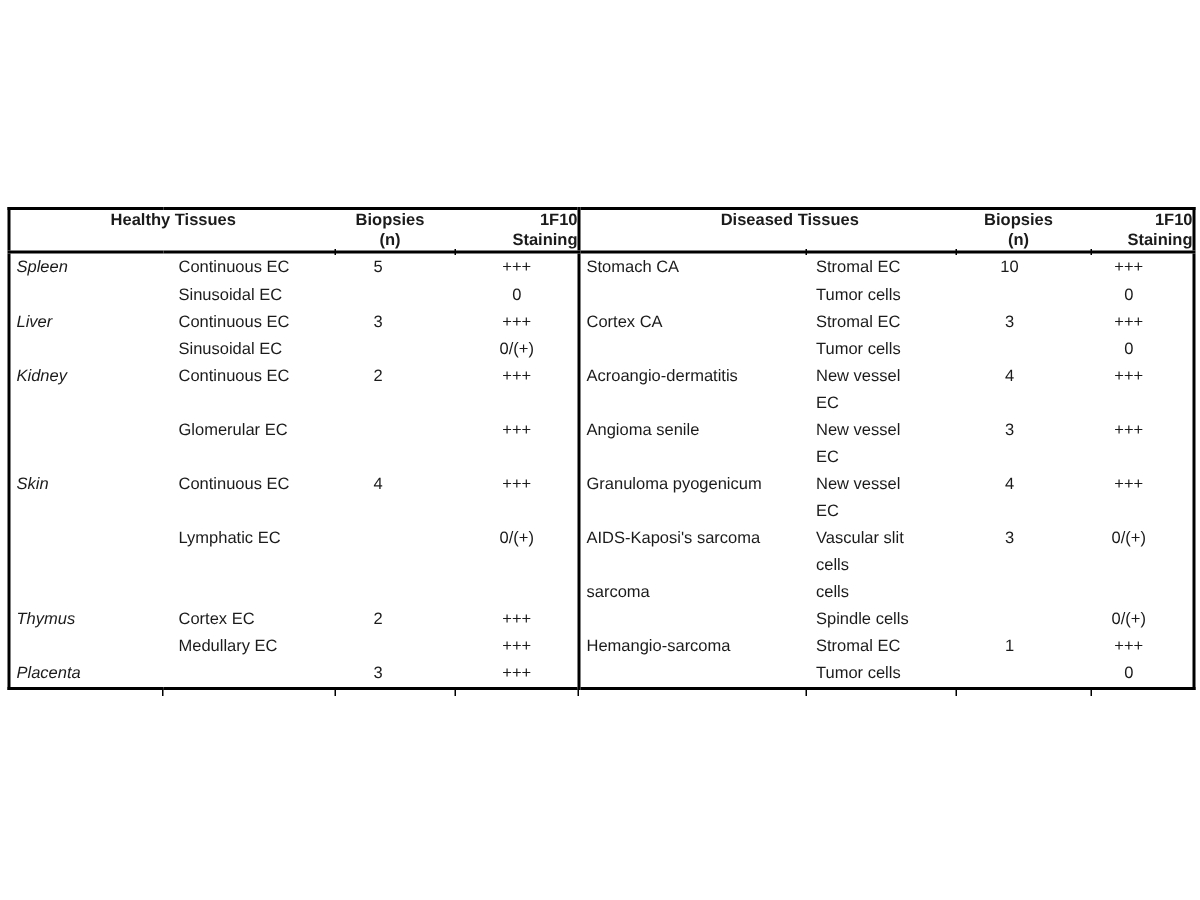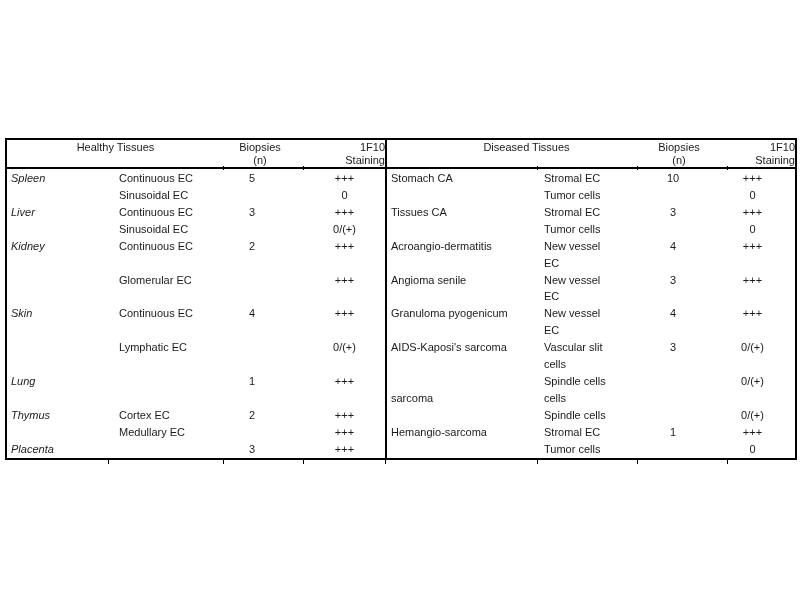--- a/index.html
+++ b/index.html
@@ -22,21 +22,21 @@
   }
   table {
     border-collapse: collapse;
     table-layout: fixed;
     width: 100%;
     height: 100%;
     border: 2px solid var(--border, #000000);
   }
   th {
     font-size: 11px;
-    font-weight: normal;
+    font-weight: bold;
     line-height: 13px;
     vertical-align: top;
     padding: 1px 0 0 0;
     border-bottom: 2px solid var(--border, #000000);
     white-space: nowrap;
   }
   th.group { text-align: center; }
   th.num   { text-align: center; padding-right: 8px; }
   th.stain { text-align: right; padding-left: 5px; }
   .divider { border-left: 2px solid var(--border, #000000); padding-left: 28px; }
@@ -125,21 +125,21 @@
             <td class="c4"></td>
             <td class="c5">Tumor cells</td>
             <td class="c6"></td>
             <td class="c7">0</td>
           </tr>
           <tr>
             <td class="c0">Liver</td>
             <td class="c1">Continuous EC</td>
             <td class="c2">3</td>
             <td class="c3">+++</td>
-            <td class="c4">Tissues CA</td>
+            <td class="c4">Cortex CA</td>
             <td class="c5">Stromal EC</td>
             <td class="c6">3</td>
             <td class="c7">+++</td>
           </tr>
           <tr>
             <td class="c0"></td>
             <td class="c1">Sinusoidal EC</td>
             <td class="c2"></td>
             <td class="c3">0/(+)</td>
             <td class="c4"></td>
@@ -219,30 +219,20 @@
           </tr>
           <tr>
             <td class="c0"></td>
             <td class="c1"></td>
             <td class="c2"></td>
             <td class="c3"></td>
             <td class="c4"></td>
             <td class="c5">cells</td>
             <td class="c6"></td>
             <td class="c7"></td>
-          </tr>
-          <tr>
-            <td class="c0">Lung</td>
-            <td class="c1"></td>
-            <td class="c2">1</td>
-            <td class="c3">+++</td>
-            <td class="c4"></td>
-            <td class="c5">Spindle cells</td>
-            <td class="c6"></td>
-            <td class="c7">0/(+)</td>
           </tr>
           <tr>
             <td class="c0"></td>
             <td class="c1"></td>
             <td class="c2"></td>
             <td class="c3"></td>
             <td class="c4">sarcoma</td>
             <td class="c5">cells</td>
             <td class="c6"></td>
             <td class="c7"></td>

